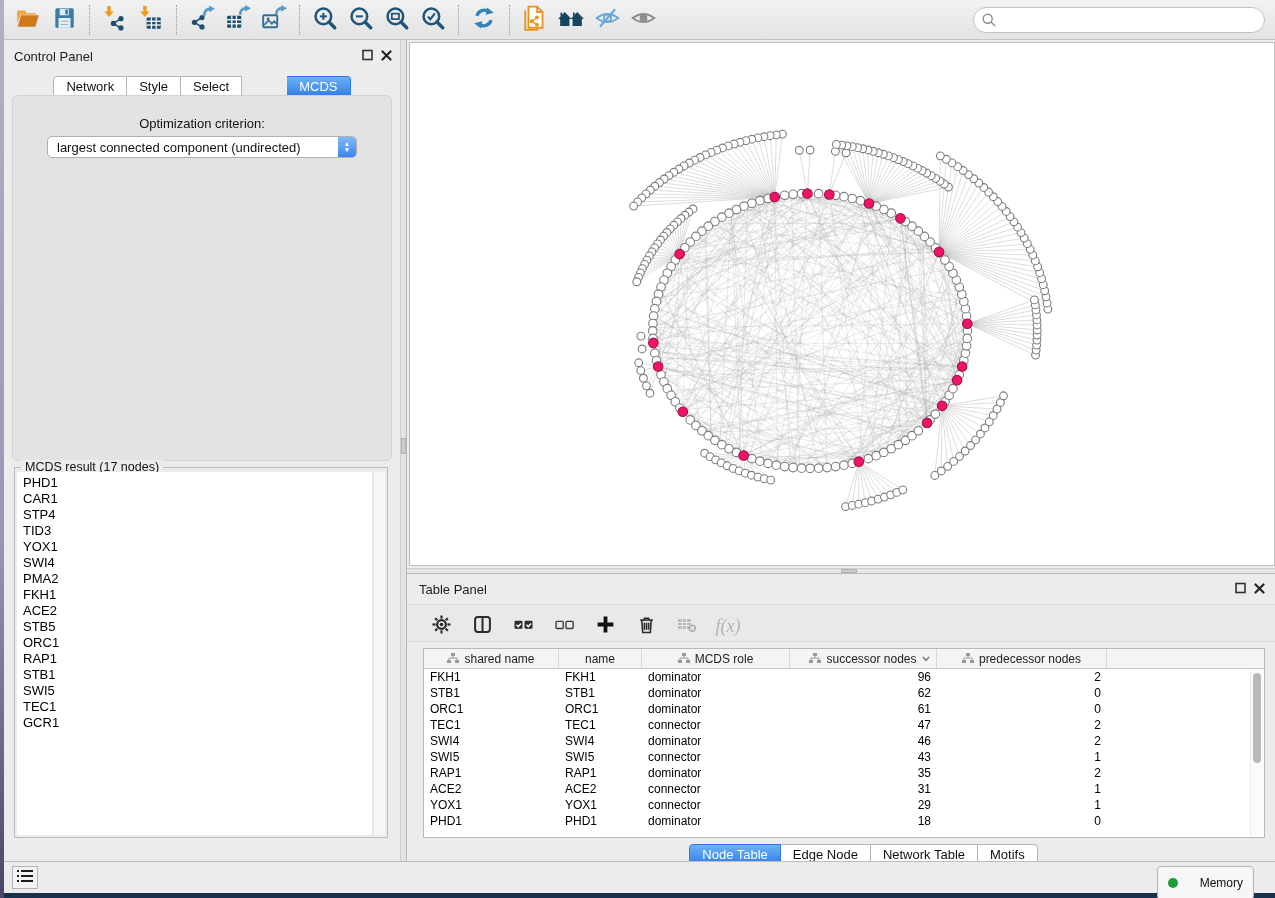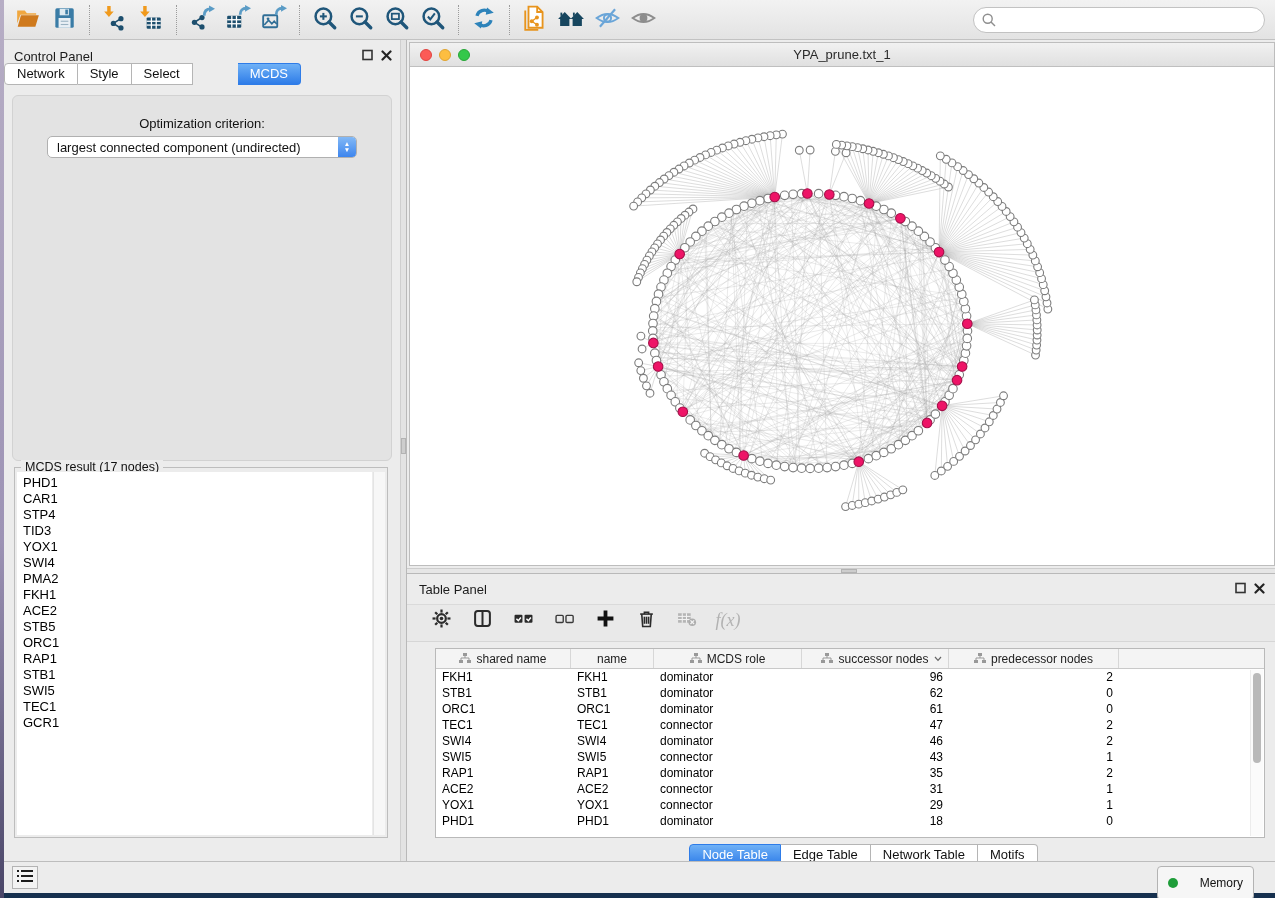--- a/index.html
+++ b/index.html
@@ -31,21 +31,21 @@
   
   .cp-header { position:absolute; top:0; left:0; right:0; height:30px; }
   .cp-title { position:absolute; left:10px; top:9px; font-size:13px; color:#1c1c1c; }
   .panel-ctls { position:absolute; right:8px; top:9px; display:flex; gap:8px; align-items:center; }
   .seg { display:inline-flex; }
   .segbtn { background:#fff; border:1px solid #b5b5b5; border-left:none; padding:2px 12px 3px;
     font-size:13px; color:#111; white-space:nowrap; }
   .segbtn:first-child { border-left:1px solid #b5b5b5; border-radius:4px 0 0 4px; }
   .segbtn:last-child { border-radius:0 4px 4px 0; }
   .segbtn.active { background:linear-gradient(#6fb1f6,#2e7ce8); color:#fff; border-color:#2e7ce8;margin-left:45px; }
-  .cp-tabs { position:absolute; top:23px; left:0; right:0; display:flex; justify-content:flex-start; }
+  .cp-tabs { position:absolute; top:36px; left:0; right:0; display:flex; justify-content:center; }
   .cp-body { position:absolute; top:55px; left:8px; right:8px; height:366px; background:#e3e3e3;
     border:1px solid #d2d2d2; border-radius:6px; }
   .opt-label { margin-top:20px; text-align:center; font-size:13px; color:#111; }
   .selectbox { position:absolute; left:34px; right:34px; top:40px; height:22px; background:#fff;
     border:1px solid #b0b0b0; border-radius:5px; display:flex; align-items:center; font-size:13px; color:#111; }
   .selectbox .val { padding-left:9px; white-space:nowrap; overflow:hidden; }
   .stepper { margin-left:auto; width:18px; height:20px; border-radius:0 4px 4px 0;
     background:linear-gradient(#83b9f6,#3d85ee); color:#fff; font-size:6.5px; line-height:6px;
     display:flex; flex-direction:column; align-items:center; justify-content:center; }
   .btnrow { position:absolute; top:72px; left:0; right:0; display:flex; justify-content:center; gap:13px; }
@@ -72,23 +72,23 @@
   .net-title { text-align:center; font-size:13px; line-height:23px; color:#2a2a2a; }
   .net-canvas { position:absolute; top:24px; left:0; right:0; bottom:0; background:#fff; }
   .hdivider { position:absolute; top:528px; left:0; right:0; height:6px; background:#e6e6e6;
     border-top:1px solid #cdcdcd; border-bottom:1px solid #b9b9b9; }
   .hdivider .grip { position:absolute; left:50%; top:0; width:16px; height:4px; background:#cdcdcd; border:1px solid #b3b3b3; }
 
   
   .tpanel { position:absolute; top:536px; left:0; right:0; bottom:0; background:#ececec; }
   .tp-title { position:absolute; left:12px; top:6px; font-size:13px; color:#1c1c1c; }
   .tp-toolbar { position:absolute; top:28px; left:0; right:0; height:38px; background:#e9e9e9;
-    border-top:1px solid #dadada; border-bottom:1px solid #d6d6d6; display:flex; align-items:flex-start; padding-left:18px; gap:9px; }
+    border-top:1px solid #dadada; border-bottom:1px solid #d6d6d6; display:flex; align-items:flex-end; padding-left:18px; gap:9px; }
   .tp-toolbar .tbtn { width:32px; height:30px; }
-  .tablebox { position:absolute; top:72px; left:28px; right:10px; height:190px; background:#fff;
+  .tablebox { position:absolute; top:72px; left:16px; right:10px; height:190px; background:#fff;
     border:1px solid #b9b9b9; overflow:hidden; }
   .thead { display:flex; height:20px; background:#f4f4f4; border-bottom:1px solid #c9c9c9; }
   .th { display:flex; align-items:center; justify-content:center; gap:5px; font-size:12px; color:#222;
     border-right:1px solid #d7d7d7; position:relative; }
   .th .chev { position:absolute; right:6px; top:7px; }
   .trow { display:flex; height:16px; }
   .td { font-size:12px; color:#000; line-height:16px; padding:0 6px; white-space:nowrap; overflow:hidden; }
   .td.num { text-align:right; }
   .tscroll { position:absolute; right:1px; top:21px; bottom:1px; width:13px; background:#fbfbfb; border-left:1px solid #ececec; }
   .tscroll .thumb { position:absolute; left:2px; top:3px; width:8px; height:90px; background:#b9b9b9; border-radius:4px; }
@@ -340,28 +340,20 @@
         <div class="mcds-scroll"></div>
       </div>
     </div>
 
     <div class="vdivider">
         <div class="grip"></div>
       </div>
 
     <div class="rregion">
       <div class="netwin">
-        <div class="net-titlebar">
-          <div class="lights">
-            <span class="light red"></span>
-            <span class="light yellow"></span>
-            <span class="light green"></span>
-          </div>
-          <div class="net-title">YPA_prune.txt_1</div>
-        </div>
         <div class="net-canvas">
           <svg width="100%" height="100%" viewBox="0 0 868 500" preserveAspectRatio="xMidYMin slice">
               <line x1="452.02321355030745" y1="134.09895938990311" x2="495.83981940642497" y2="376.0240301080733" stroke="#aaaaaa" stroke-opacity="0.33" stroke-width="0.75"></line>
               <line x1="501.3558837501721" y1="157.69961672215595" x2="470.77102787944966" y2="389.2420843699232" stroke="#aaaaaa" stroke-opacity="0.33" stroke-width="0.75"></line>
               <line x1="389.38729468637433" y1="127.44039760371246" x2="540.1946342619872" y2="331.8962889681053" stroke="#aaaaaa" stroke-opacity="0.33" stroke-width="0.75"></line>
               <line x1="509.5332999079387" y1="163.89236549566814" x2="295.5103016126762" y2="366.94675968511694" stroke="#aaaaaa" stroke-opacity="0.33" stroke-width="0.75"></line>
               <line x1="351.3057402669843" y1="395.7039548719356" x2="267.17165751276224" y2="336.9460747314448" stroke="#aaaaaa" stroke-opacity="0.33" stroke-width="0.75"></line>
               <line x1="369.0563030062708" y1="130.03304316040044" x2="548.0930027342152" y2="317.55648841057376" stroke="#aaaaaa" stroke-opacity="0.33" stroke-width="0.75"></line>
               <line x1="365.57675192111446" y1="130.71689808336404" x2="382.4645933273512" y2="401.9411139572695" stroke="#aaaaaa" stroke-opacity="0.33" stroke-width="0.75"></line>
               <line x1="302.8047423827545" y1="372.4136942775349" x2="296.07827930477936" y2="162.60284752003219" stroke="#aaaaaa" stroke-opacity="0.33" stroke-width="0.75"></line>
@@ -1410,21 +1402,21 @@
               </div>
             </div>
           <div class="tscroll">
               <div class="thumb"></div>
             </div>
         </div>
 
         <div class="tp-tabs">
           <div class="seg">
             <div class="segbtn active">Node Table</div>
-            <div class="segbtn">Edge Table</div>
+            <div class="segbtn">Edge Node</div>
             <div class="segbtn">Network Table</div>
             <div class="segbtn">Motifs</div>
           </div>
         </div>
       </div>
     </div>
   </div>
 
   <div class="statusbar">
     <div class="listbtn">

